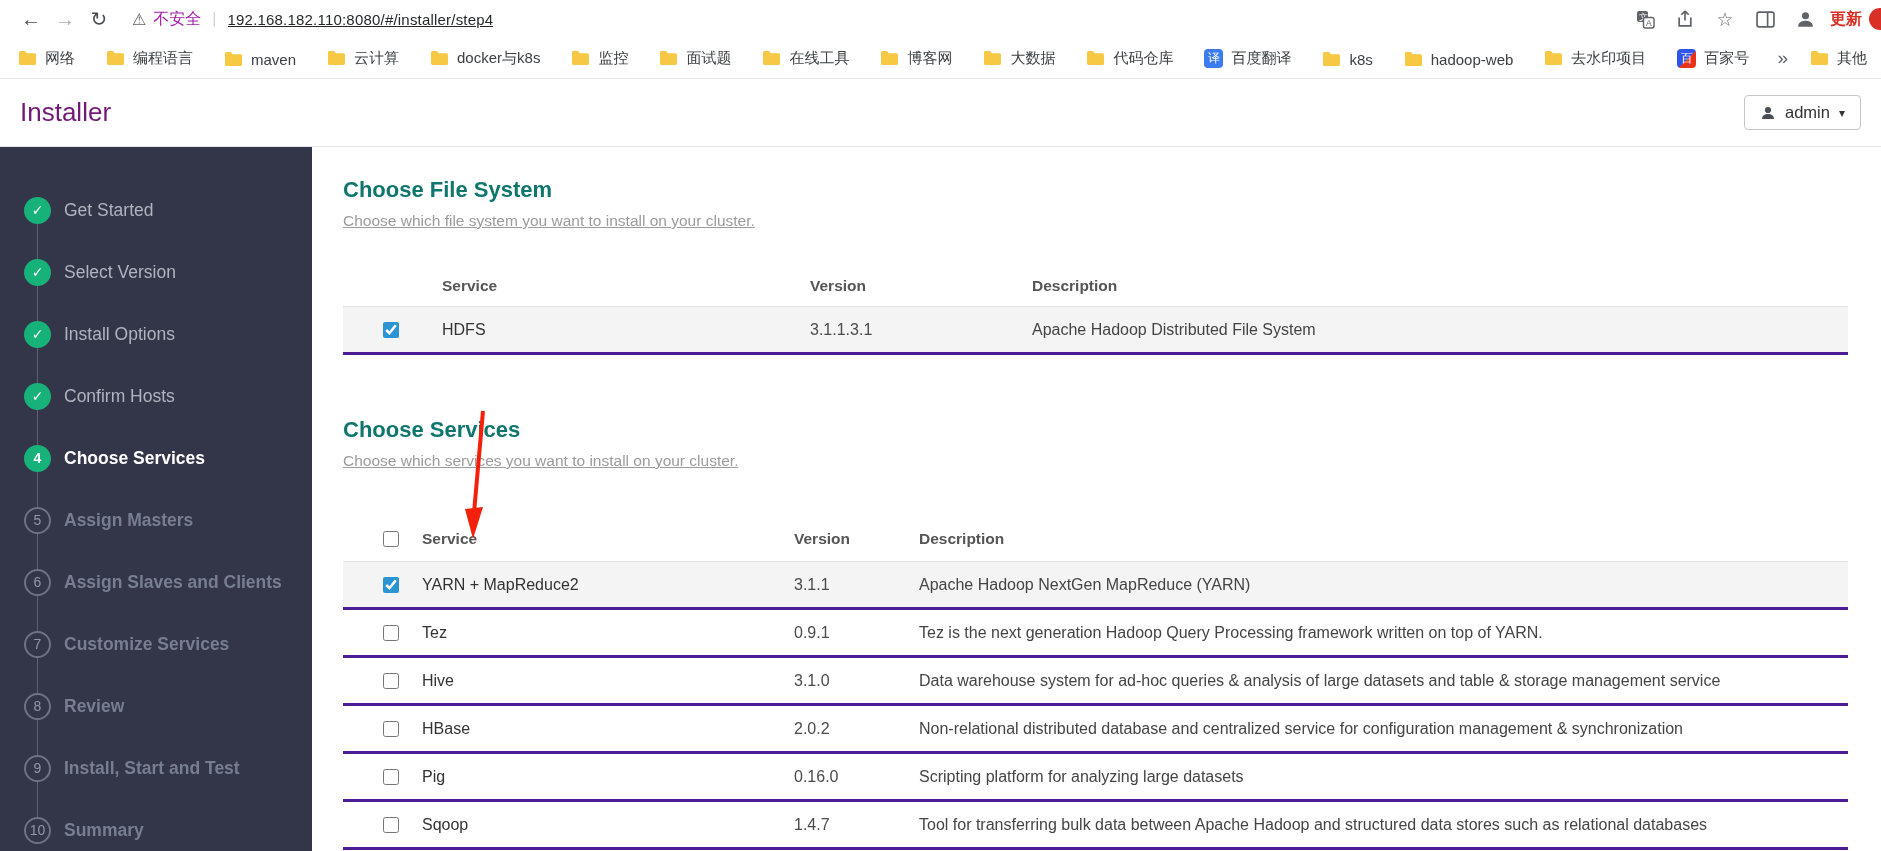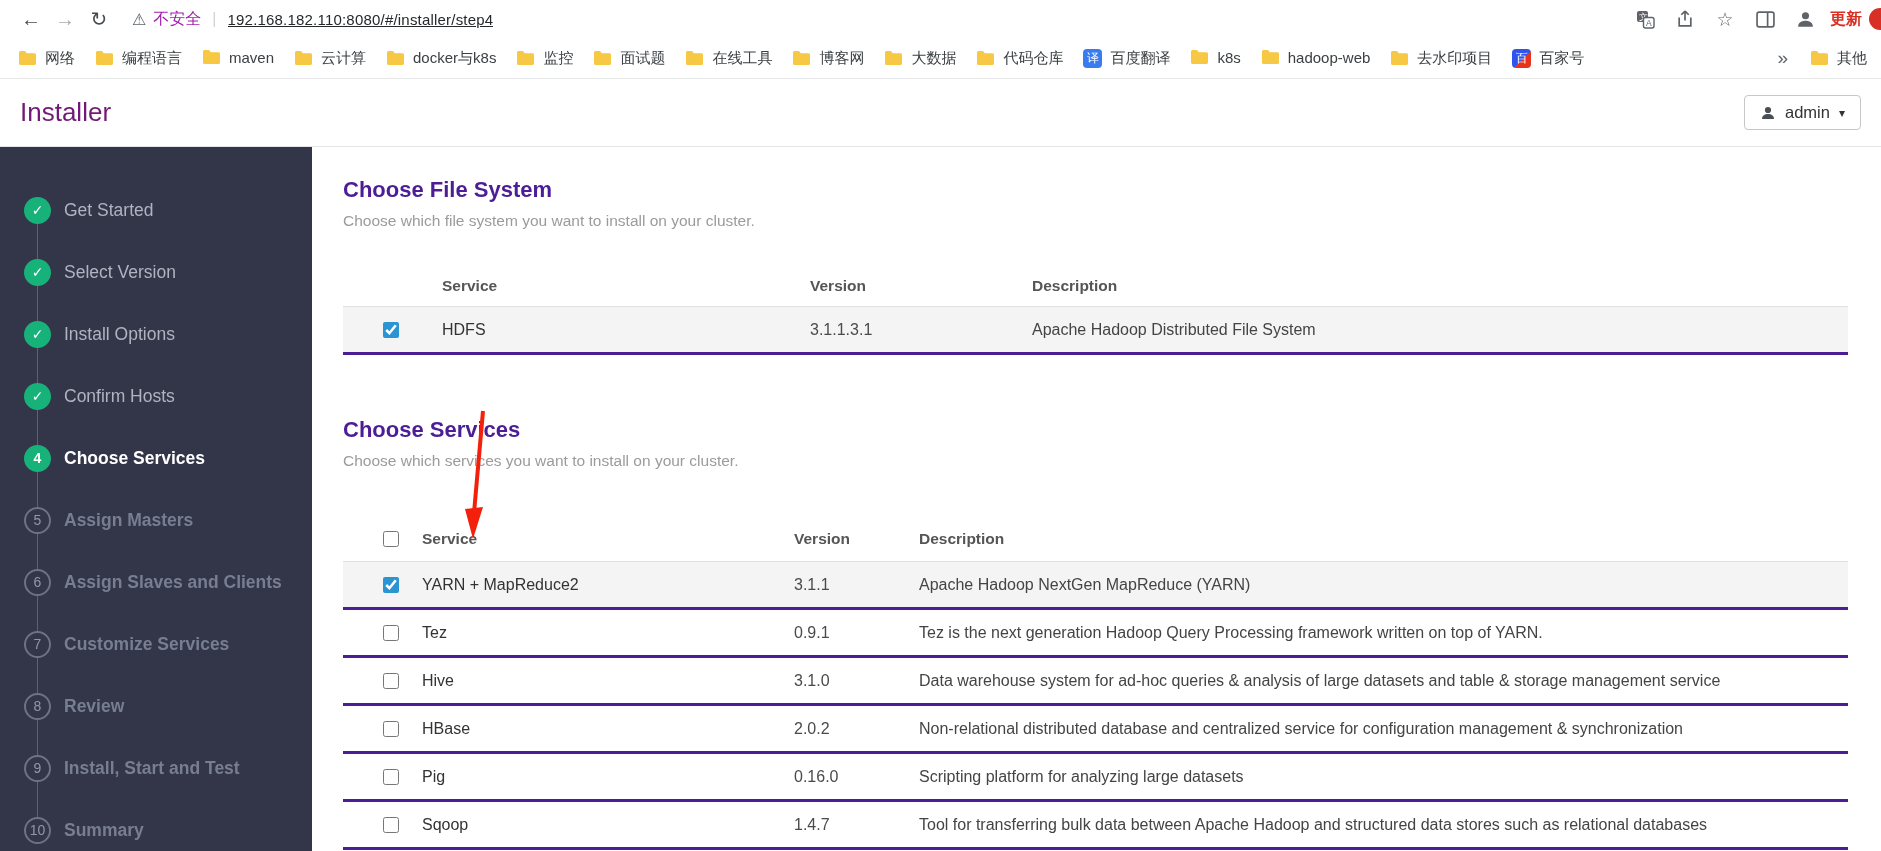--- a/index.html
+++ b/index.html
@@ -54,22 +54,22 @@
     justify-content:center; font-size:14px; z-index:1; }
   .step.done .dot, .step.current .dot { background:#17b279; color:#fff; font-weight:bold; }
   .step.pending .dot { background:#333549; border:2px solid #6d7286; color:#9298a8; }
   .lbl { margin-left:13px; font-size:17.5px; }
   .step.done .lbl { color:#aeb4c0; }
   .step.current .lbl { color:#fff; font-weight:bold; }
   .step.pending .lbl { color:#787e91;font-weight:bold; }
 
   
   .main { flex:1; padding:30px 0 0 31px; position:relative; overflow:hidden; background:#fff; }
-  .sec-title { font-size:22px; font-weight:600; color:#4c1d95; }
-  .sec-sub { font-size:15.5px; color:#9b9b9b; margin-top:9px; }
+  .sec-title { font-size:22px; font-weight:600; color:#0f766e; }
+  .sec-sub { font-size:15.5px; color:#9b9b9b; margin-top:9px;text-decoration:underline; }
   .sec-services { margin-top:62px; }
 
   .tbl { width:1505px; }
   .tbl .row { display:grid; align-items:center; border-bottom:3px solid #4c1d95; height:48px;
     font-size:16px; color:#434343; }
   .tbl .row.head { font-weight:bold; color:#555; font-size:15.5px; border-bottom:1px solid #e0e0e0; }
   .tbl-fs { margin-top:36px; }
   .tbl-fs .row { grid-template-columns:99px 368px 222px 1fr; }
   .tbl-fs .row.head { height:41px; }
   .tbl-sv { margin-top:46px; }
@@ -126,21 +126,21 @@
         </svg>
     </div>
     <div class="update-pill">
       <span>更新</span>
       <span class="update-dot"></span>
     </div>
   </div>
 </div>
 
 <div class="bookmarks">
-  <div id="bookmarks-left" style="display:flex;align-items:flex-start;gap:0;">
+  <div id="bookmarks-left" style="display:flex;align-items:flex-end;gap:11px;">
       <div class="bm">
         <span class="bm-ic">
           <svg width="19" height="16" viewBox="0 0 19 16">
             <path d="M1 2.5 C1 1.7 1.7 1 2.5 1 H7 l1.8 2.2 H16.5 C17.3 3.2 18 3.9 18 4.7 V13.5 C18 14.3 17.3 15 16.5 15 H2.5 C1.7 15 1 14.3 1 13.5 Z" fill="#f7c843"></path>
           </svg>
         </span>
         <span class="bm-lb">网络</span>
       </div>
       <div class="bm">
         <span class="bm-ic">

